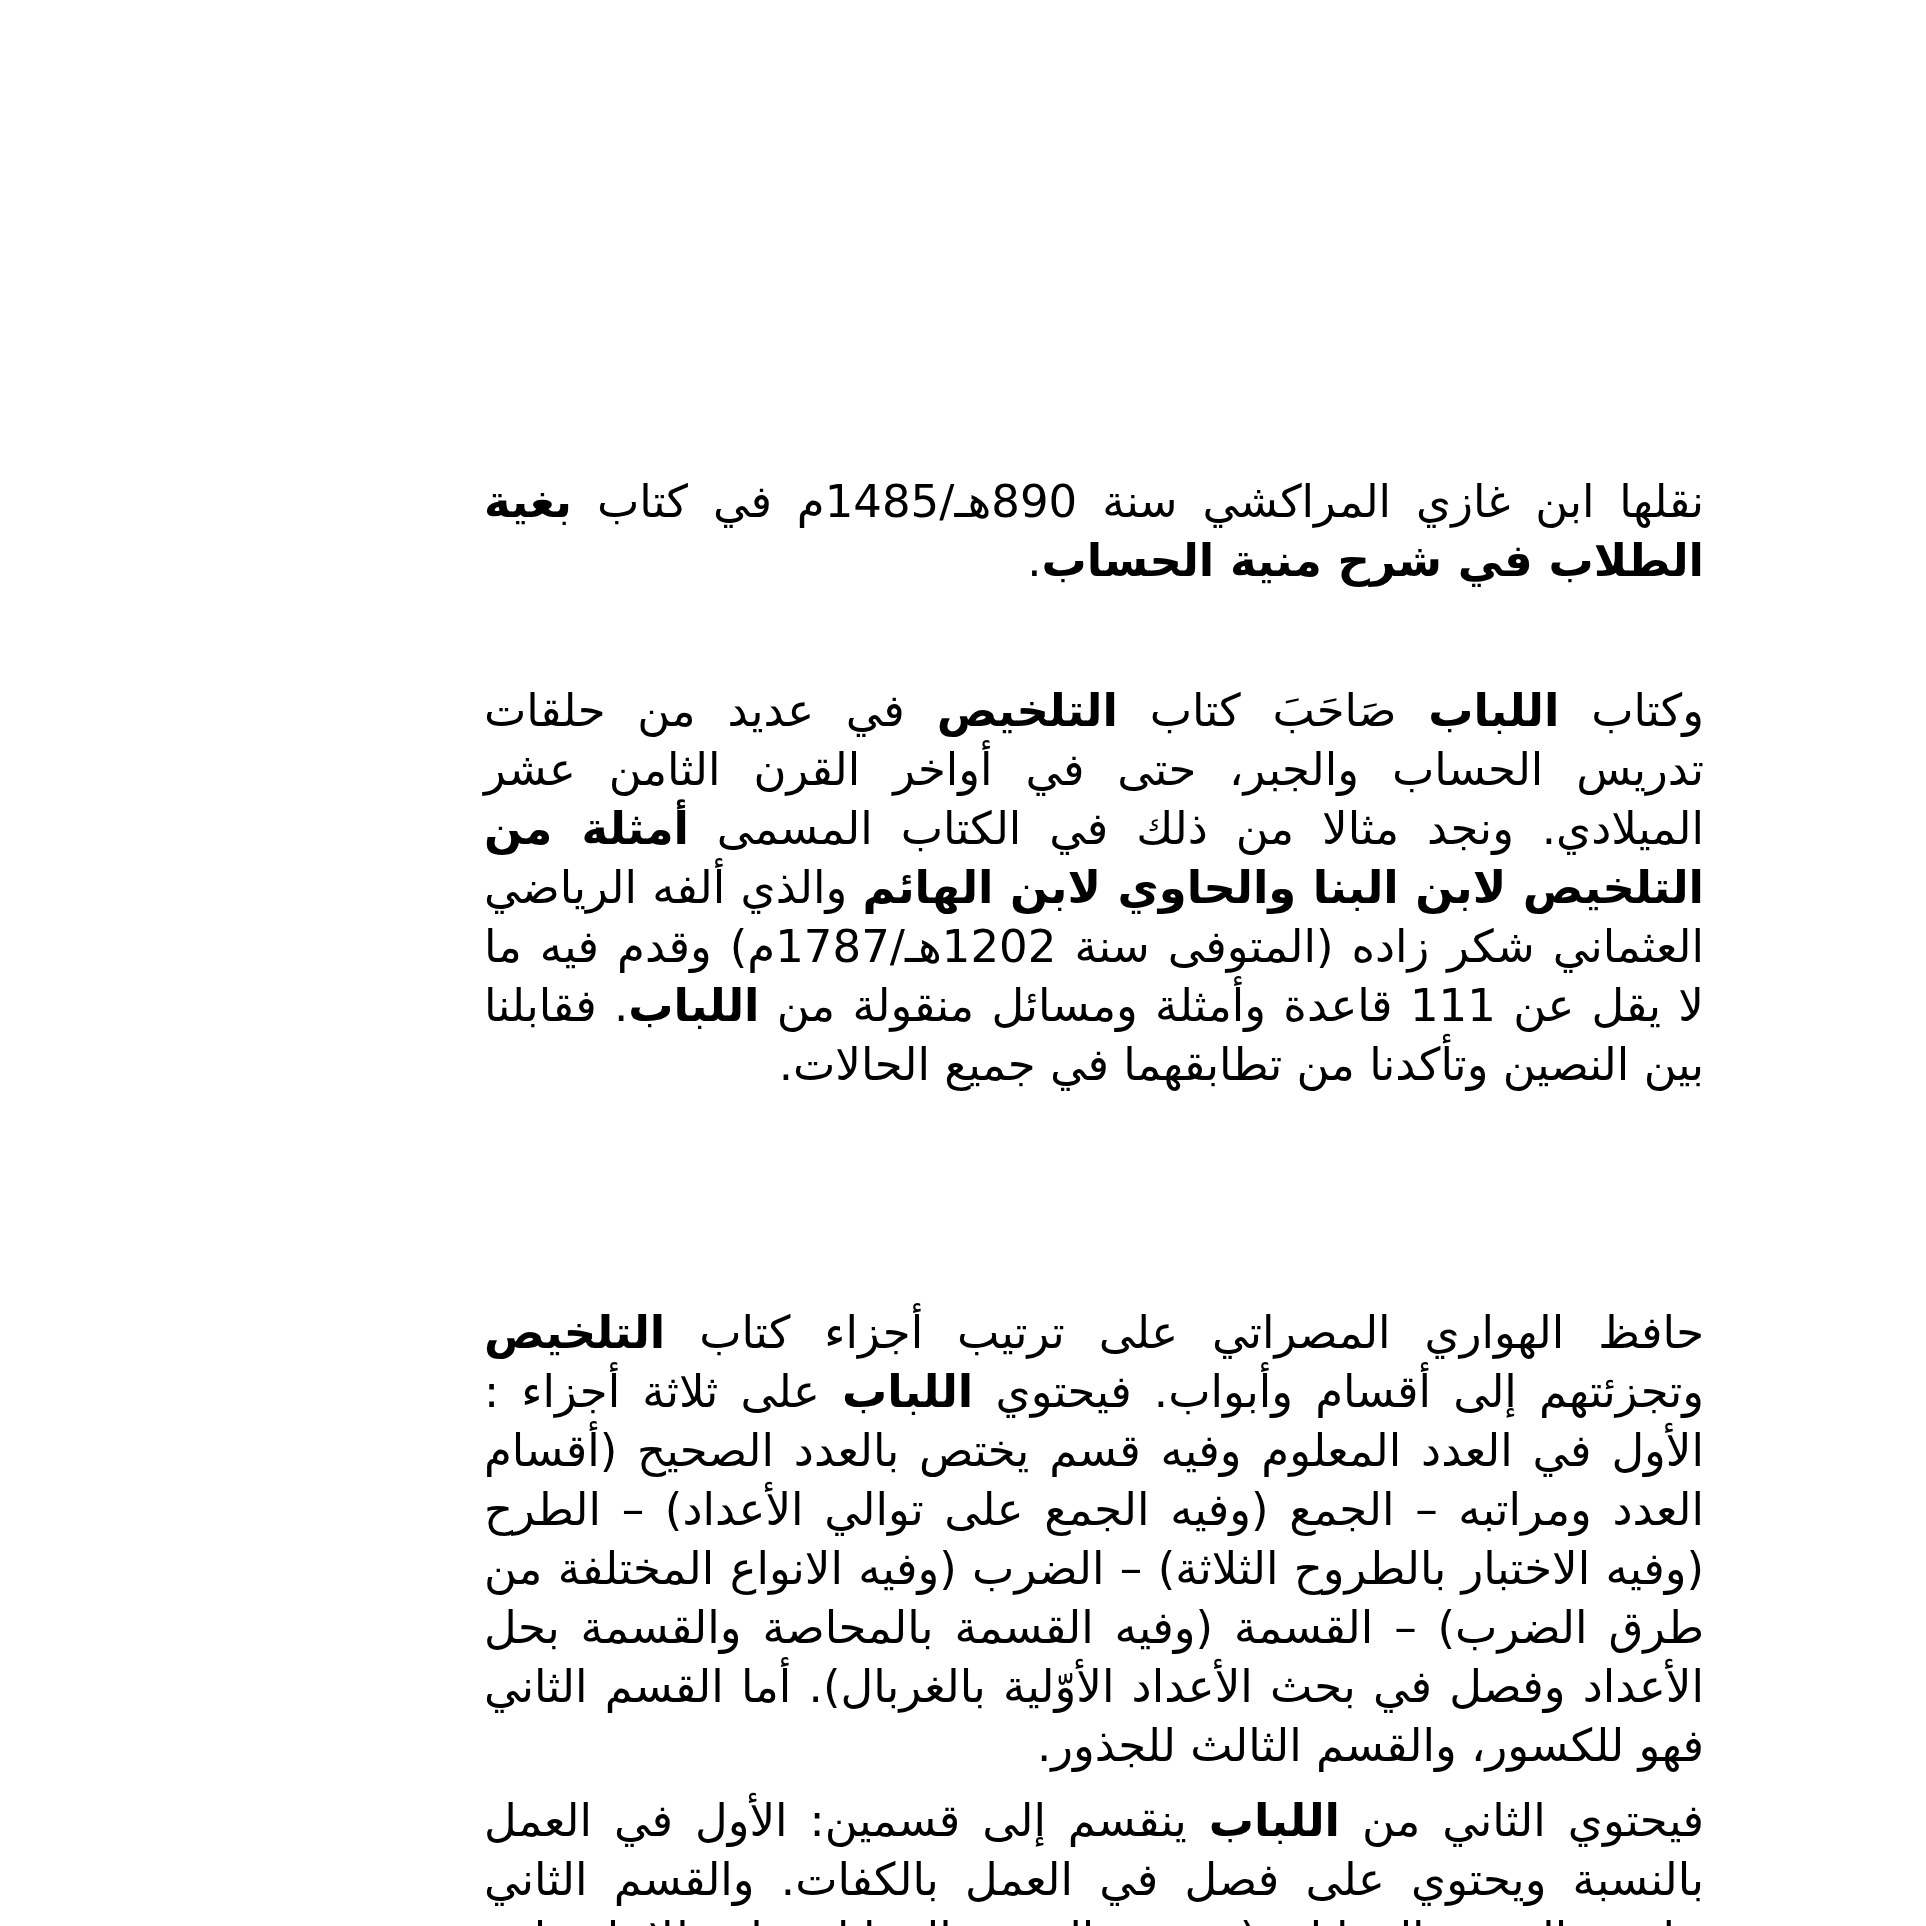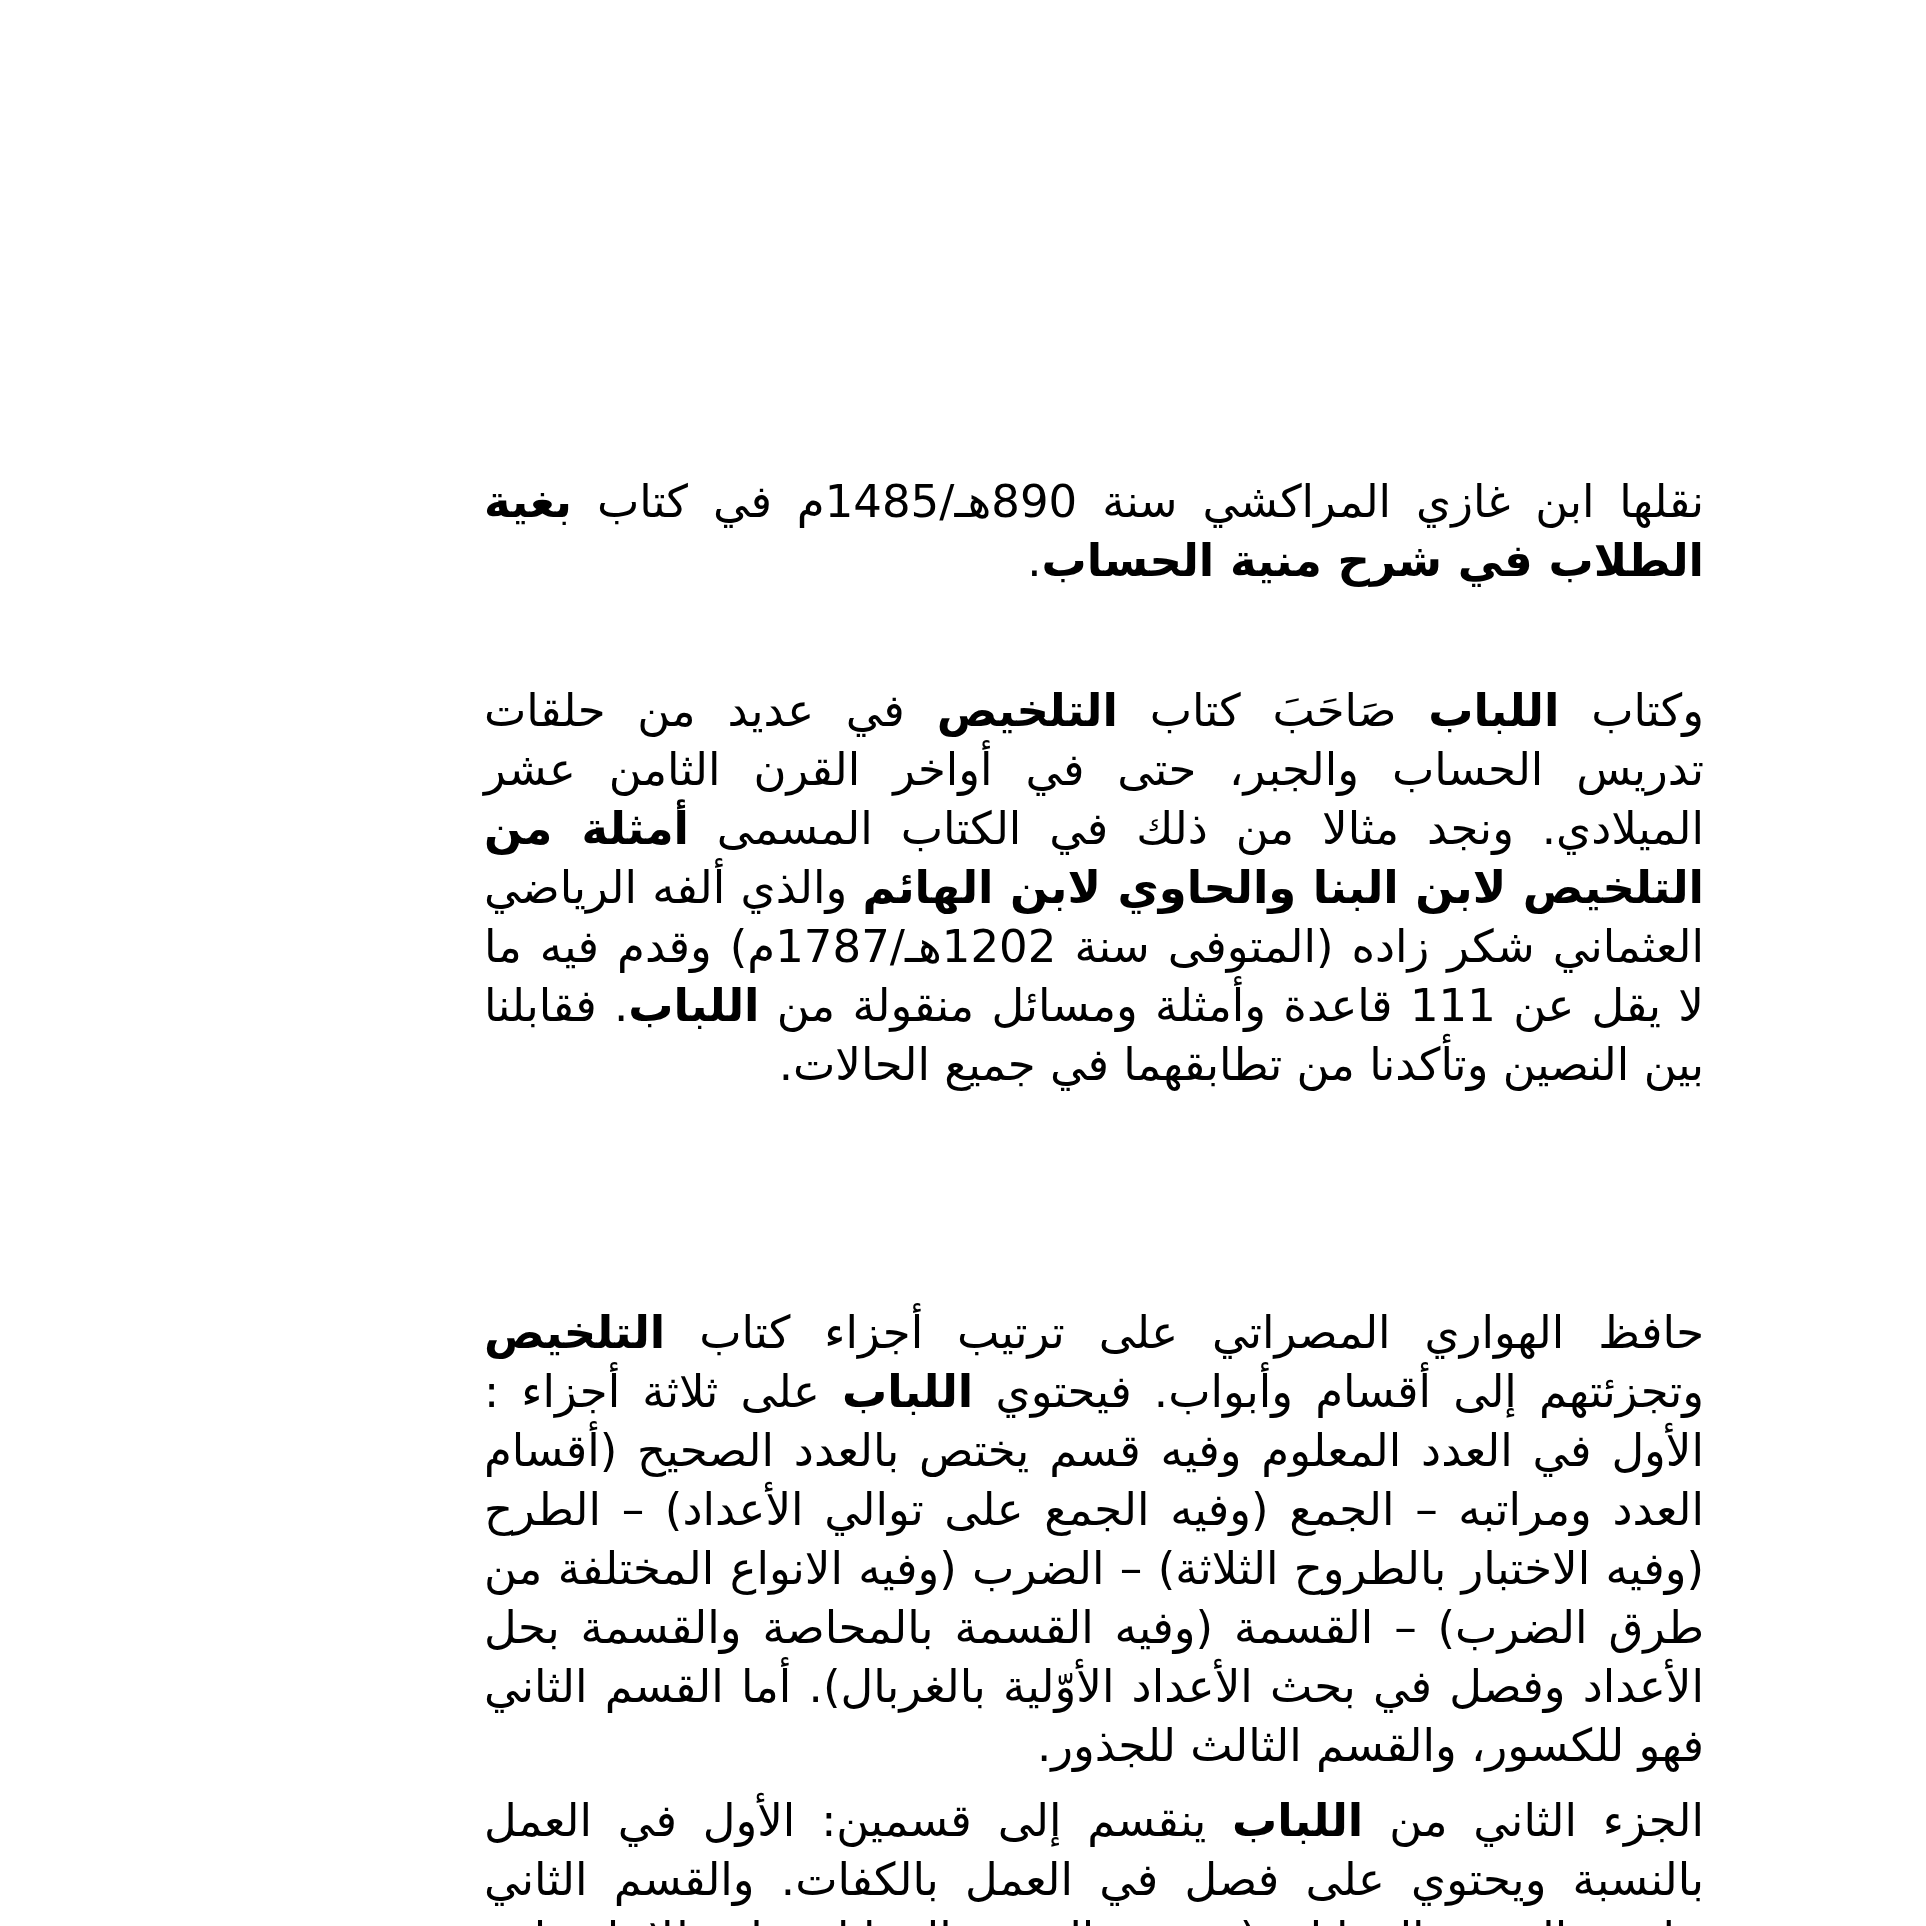--- a/index.html
+++ b/index.html
@@ -53,17 +53,17 @@
   <div class="gap-2"></div>
 
 
   <div class="gap-1"></div>
 
   <p class="para">
     <span>حافظ الهواري المصراتي على ترتيب أجزاء كتاب </span><b>التلخيص</b><span> وتجزئتهم إلى أقسام وأبواب. فيحتوي </span><b>اللباب</b><span> على ثلاثة أجزاء : الأول في العدد المعلوم وفيه قسم يختص بالعدد الصحيح (أقسام العدد ومراتبه – الجمع (وفيه الجمع على توالي الأعداد) – الطرح (وفيه الاختبار بالطروح الثلاثة) – الضرب (وفيه الانواع المختلفة من طرق الضرب) – القسمة (وفيه القسمة بالمحاصة والقسمة بحل الأعداد وفصل في بحث الأعداد الأوّلية بالغربال). أما القسم الثاني فهو للكسور، والقسم الثالث للجذور.</span>
   </p>
 
   <p class="para">
-    <span>الجزء الثاني من </span><b>اللباب</b><span> ينقسم إلى قسمين: الأول في العمل بالنسبة ويحتوي على فصل في العمل بالكفات. والقسم الثاني خاص بالجبر والمقابلة (تعريف الجبر والمقابلة واصطلاحاتهما – الضروب الستة – الجمع والطرح - الضرب ومعرفة الأس والاسم – القسمة).</span>
+    <span>فيحتوي الثاني من </span><b>اللباب</b><span> ينقسم إلى قسمين: الأول في العمل بالنسبة ويحتوي على فصل في العمل بالكفات. والقسم الثاني خاص بالجبر والمقابلة (تعريف الجبر والمقابلة واصطلاحاتهما – الضروب الستة – الجمع والطرح - الضرب ومعرفة الأس والاسم – القسمة).</span>
   </p>
 
 </div>
 
 
 </body></html>

